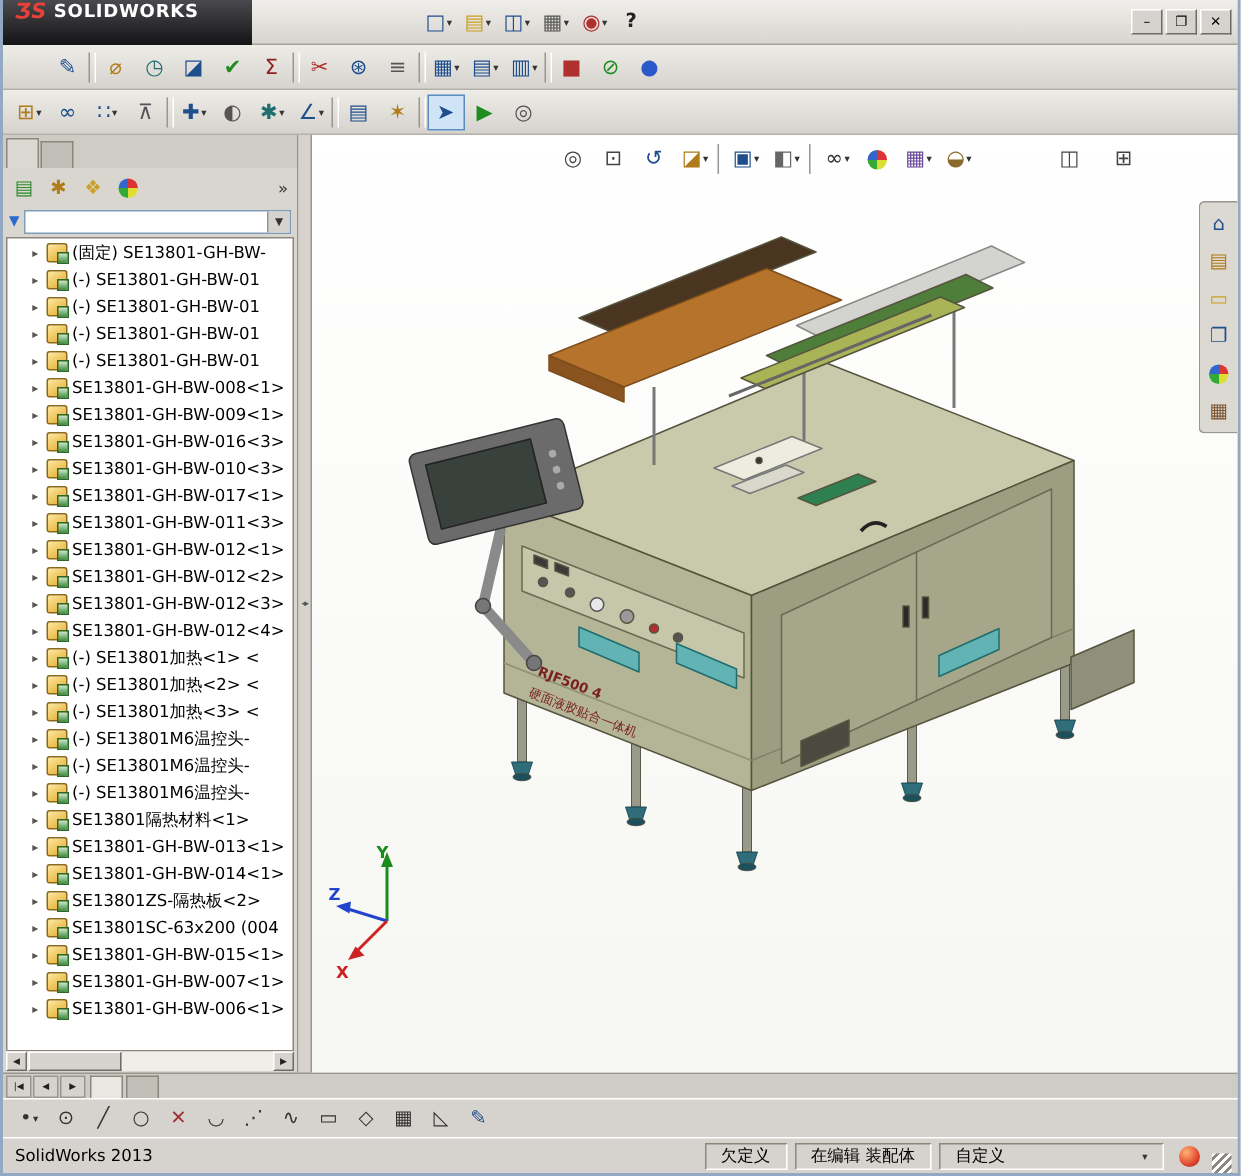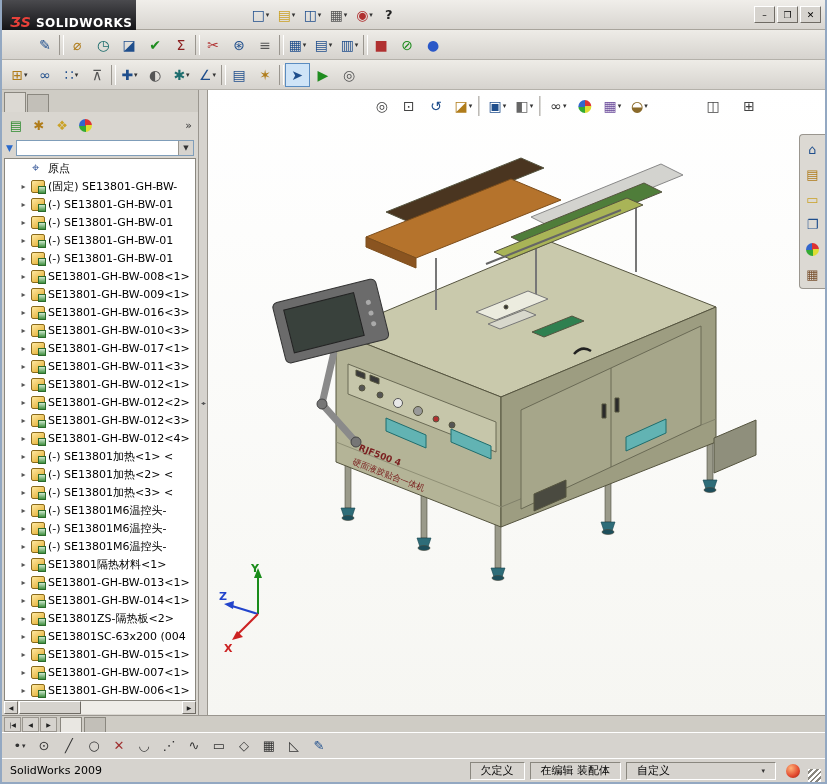--- a/index.html
+++ b/index.html
@@ -1,21 +1,21 @@
 <!DOCTYPE html>
 <html><head>
 <meta charset="utf-8">
 <style>
 *{margin:0;padding:0;box-sizing:border-box;font-family:"DejaVu Sans","Liberation Sans",sans-serif;}
 html,body{width:827px;height:784px;overflow:hidden;}
 body{background:#d6d3ce;font-size:11px;color:#000;}
 .window{width:827px;height:784px;display:flex;flex-direction:column;border-left:2px solid #93a8c2;border-right:2px solid #93a8c2;border-bottom:2px solid #93a8c2;}
 
 .titlebar{height:30px;display:flex;align-items:center;background:linear-gradient(#f0eeea,#d8d5d0);border-bottom:1px solid #a8a49c;flex:0 0 auto;}
-.logo{height:30px;width:134px;background:linear-gradient(#4a4a4e,#141417);display:flex;align-items:flex-end;gap:5px;padding-left:8px;flex:0 0 auto;}
+.logo{height:30px;width:166px;background:linear-gradient(#4a4a4e,#141417);display:flex;align-items:flex-start;gap:5px;padding-left:8px;flex:0 0 auto;}
 .logo-mark{color:#e8413a;font-weight:bold;font-style:italic;font-size:14px;}
 .logo-text{color:#fff;font-weight:bold;font-size:12px;letter-spacing:.5px;}
 .menubar{display:flex;align-items:center;margin-left:4px;}
 .menu-item{padding:3px 7px;font-size:12px;cursor:default;}
 .quick-icons{display:flex;align-items:center;margin-left:10px;gap:1px;}
 .help-btn{font-weight:bold;font-size:13px;padding:0 8px;color:#222;}
 .win-controls{margin-left:auto;display:flex;gap:2px;margin-right:4px;}
 .winbtn{width:21px;height:17px;background:#d6d3ce;border:1px solid;border-color:#fff #6f6b64 #6f6b64 #fff;display:flex;align-items:center;justify-content:center;font-size:9px;}
 
 .toolbar{height:30px;display:flex;align-items:center;padding:2px 5px;gap:1px;background:linear-gradient(#eeece7,#d6d3ce);border-bottom:1px solid #b4b1aa;flex:0 0 auto;}
@@ -296,25 +296,20 @@
         <span class="chev">»</span>
       </div>
       <div class="filter-row">
         <span class="funnel">▼</span>
         <span class="filter-field">
           <span class="combo-arrow">▼</span>
         </span>
       </div>
       <div class="tree">
 
-      <div class="tree-row">
-          <span class="expander"></span>
-          <span class="tree-icon origin"></span>
-          <span class="tree-label">原点</span>
-        </div>
           <div class="tree-row">
           <span class="expander">▸</span>
           <span class="tree-icon part"></span>
           <span class="tree-label">(固定) SE13801-GH-BW-</span>
         </div>
           <div class="tree-row">
           <span class="expander">▸</span>
           <span class="tree-icon part"></span>
           <span class="tree-label">(-) SE13801-GH-BW-01</span>
         </div>
@@ -723,21 +718,21 @@
         <span class="glyph" style="color: rgb(51, 51, 51);">◺</span>
         <span class="dd"></span>
       </span>
       <span class="tbtn">
         <span class="glyph" style="color: rgb(31, 78, 140);">✎</span>
         <span class="dd"></span>
       </span>
     </div>
 
   <div class="statusbar">
-    <span class="sb-app">SolidWorks 2009</span>
+    <span class="sb-app">SolidWorks 2013</span>
     <span class="sb-spacer"></span>
     <span class="sb-panel">欠定义</span>
     <span class="sb-panel">在编辑 装配体</span>
     <span class="sb-panel sb-custom">
       <span>自定义</span>
       <span class="dd">▾</span>
     </span>
     <span class="sw-ball"></span>
     <span class="grip-corner"></span>
   </div>

